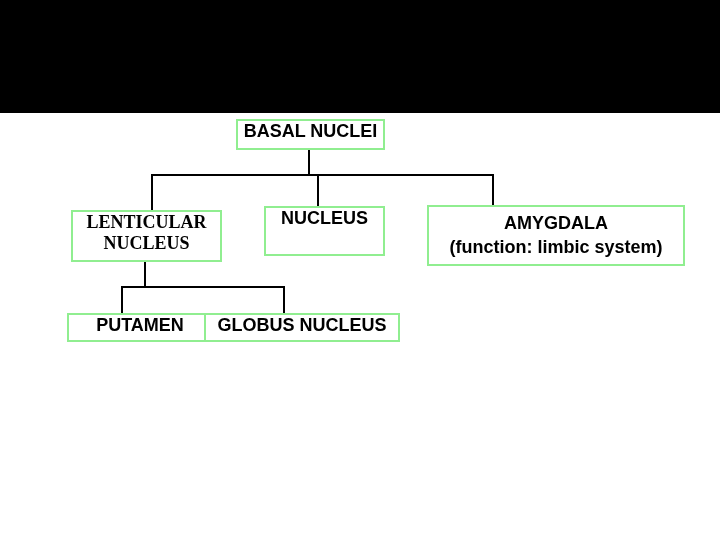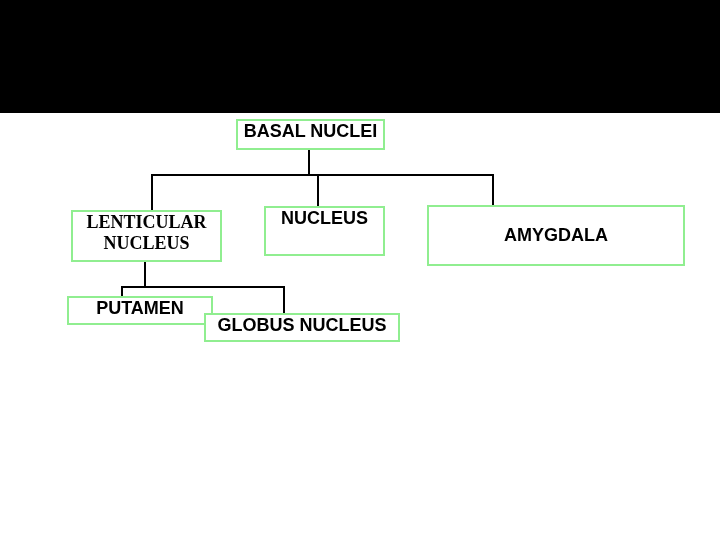--- a/index.html
+++ b/index.html
@@ -40,21 +40,21 @@
   }
   .node .txt-line {
     display: block;
   }
   
   #node-basal      { left: 236px; top: 119px; width: 149px; height: 31px; }
   #node-lenticular { left:  71px; top: 210px; width: 151px; height: 52px; font-family: Liberation Serif, serif; }
   #node-caudate    { left: 264px; top: 206px; width: 121px; height: 50px; }
   #node-amygdala   { left: 427px; top: 205px; width: 258px; height: 61px;
                      justify-content: space-evenly; padding: 2px 0; }
-  #node-putamen    { left:  67px; top: 296px; width: 146px; height: 29px; }
+  #node-putamen    { left:  67px; top: 313px; width: 146px; height: 29px; }
   #node-globus     { left: 204px; top: 313px; width: 196px; height: 29px; }
 
   .connector {
     position: absolute;
     background: #000000;
   }
   
   #stub-basal      { left: 308px; top: 149px; width: 2px;  height: 26px; }
   #rail-1          { left: 151px; top: 174px; width: 343px; height: 2px; }
   #drop-lenticular { left: 151px; top: 174px; width: 2px;  height: 36px; }
@@ -92,20 +92,21 @@
     <span class="txt-line">LENTICULAR</span>
     <span class="txt-line">NUCLEUS</span>
   </div>
 
   <div class="node" id="node-caudate">
     <span class="txt-line">NUCLEUS</span>
   </div>
 
   <div class="node" id="node-amygdala">
     <span class="txt-line">AMYGDALA</span>
+    <span class="txt-line">(function: limbic system)</span>
   </div>
 
   <div class="node" id="node-putamen">
     <span class="txt-line">PUTAMEN</span>
   </div>
 
   <div class="node" id="node-globus">
     <span class="txt-line">GLOBUS NUCLEUS</span>
   </div>
 

